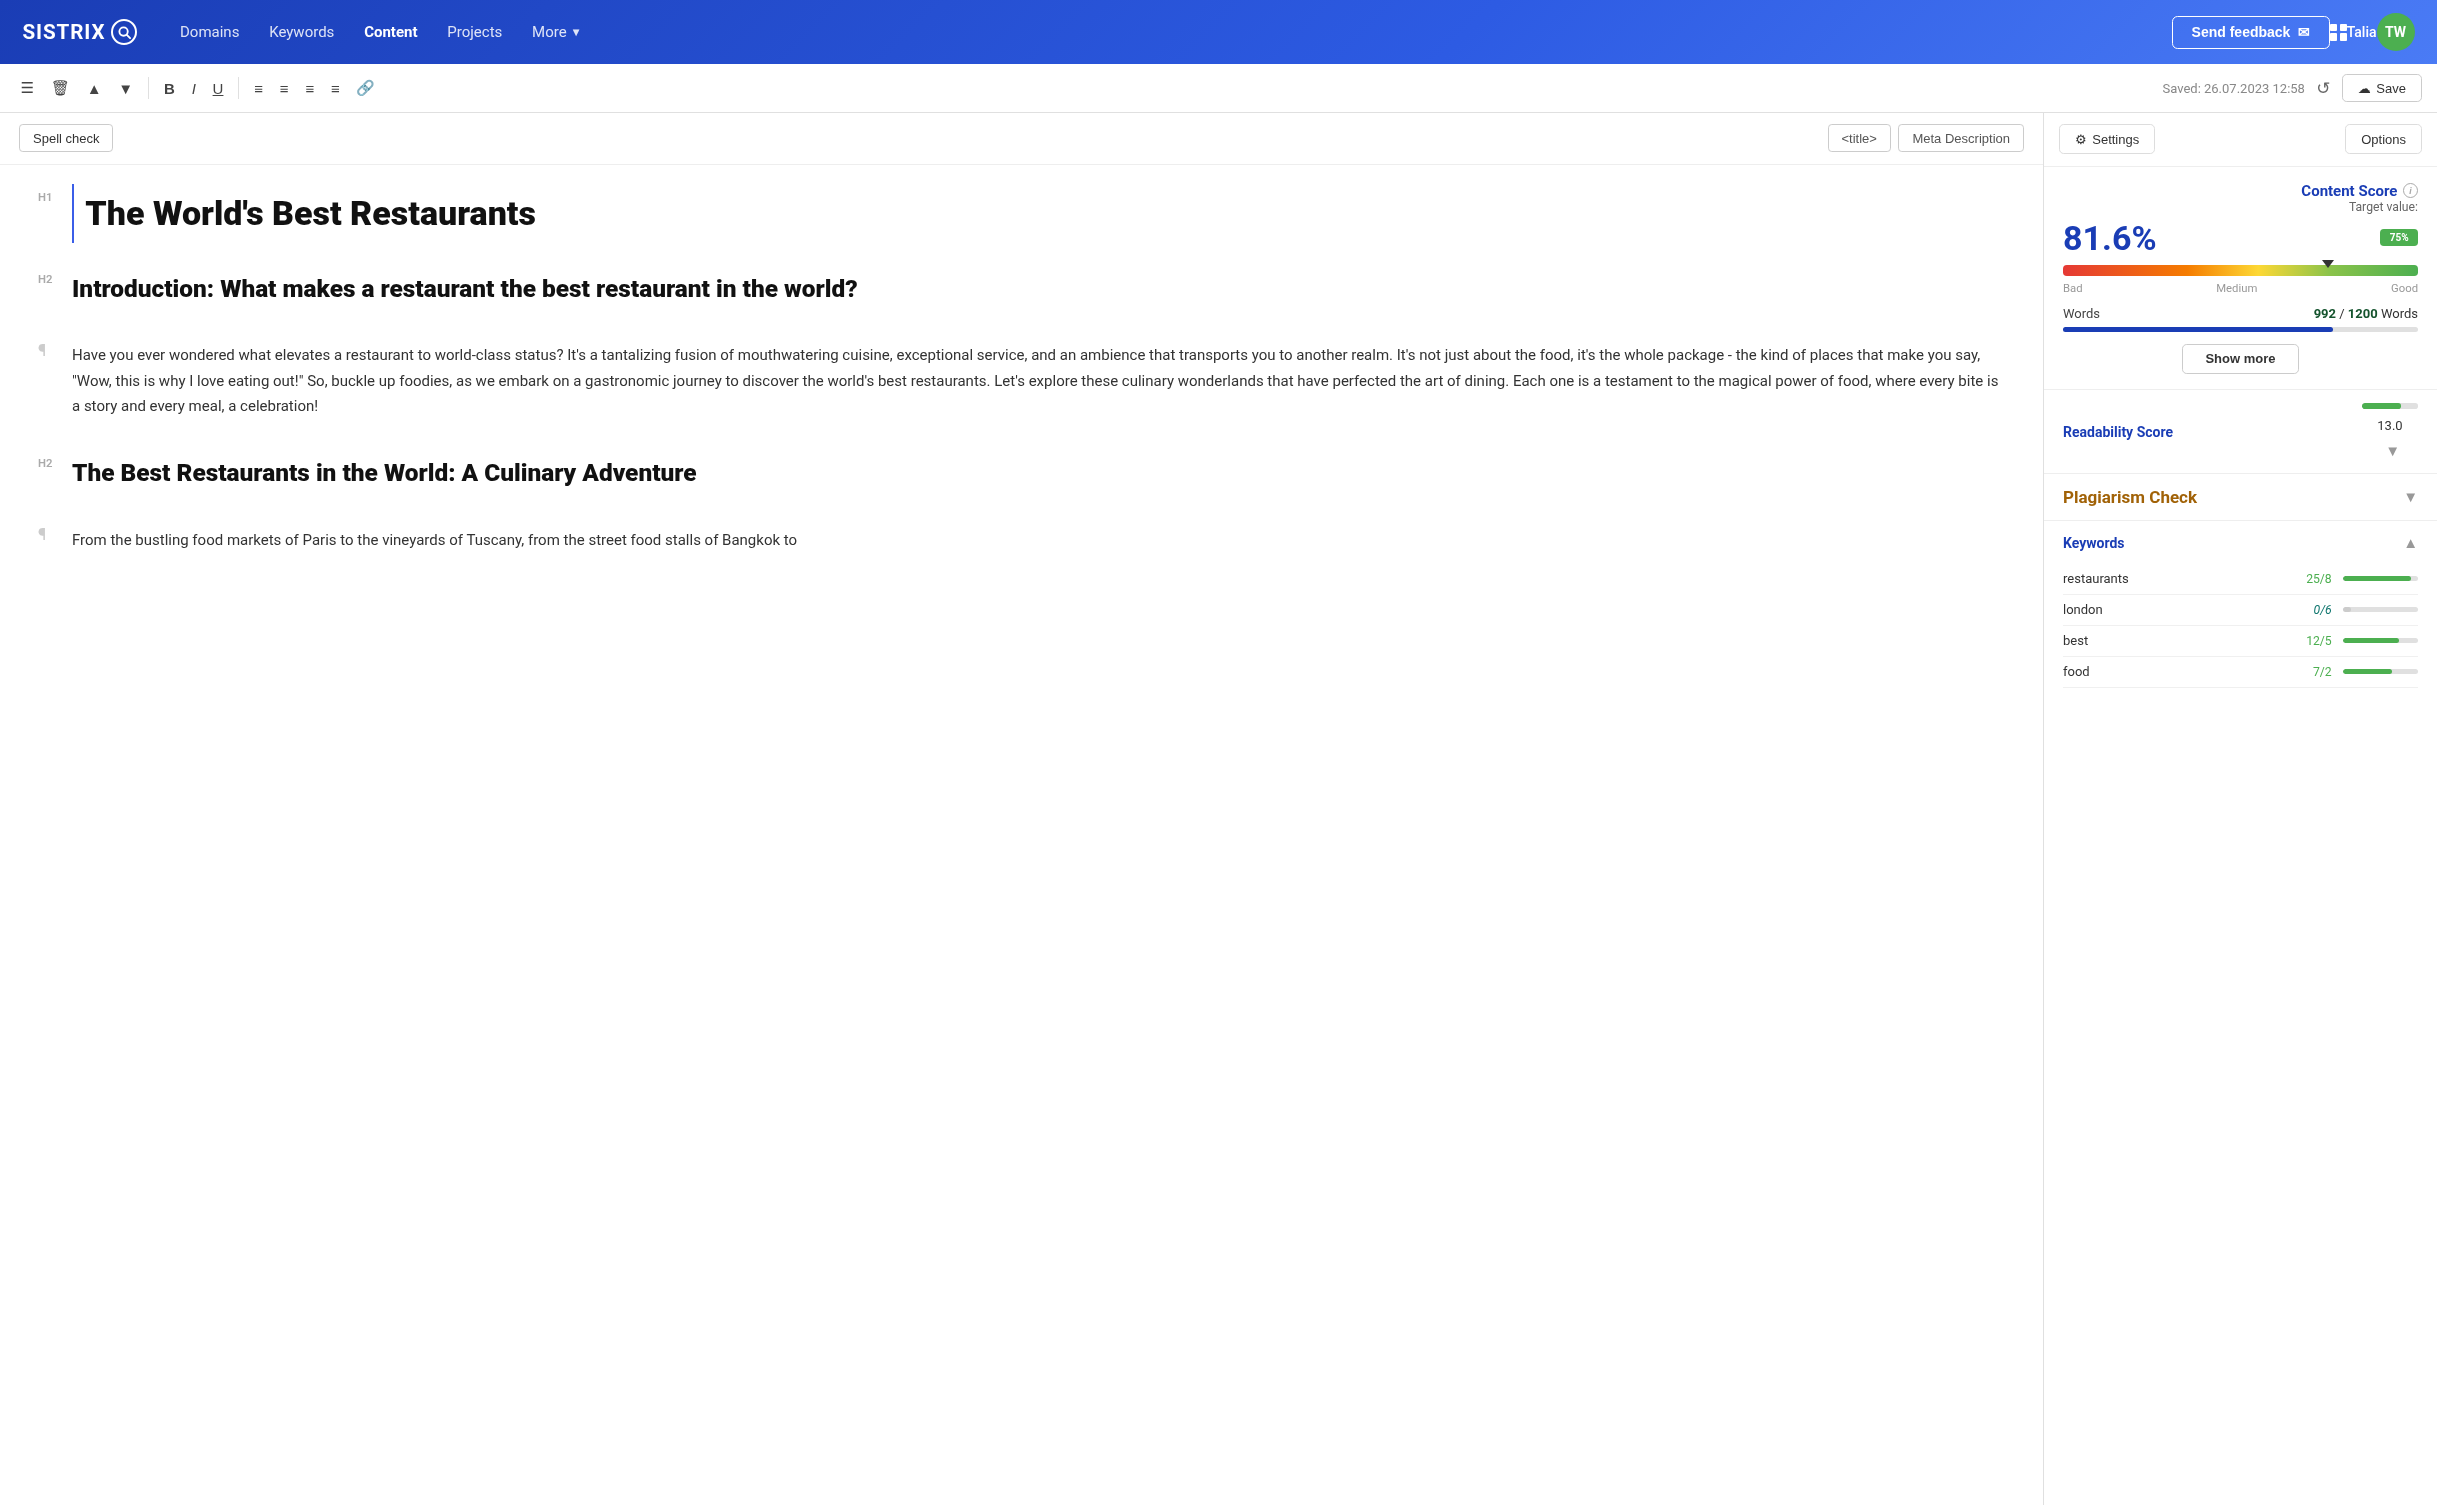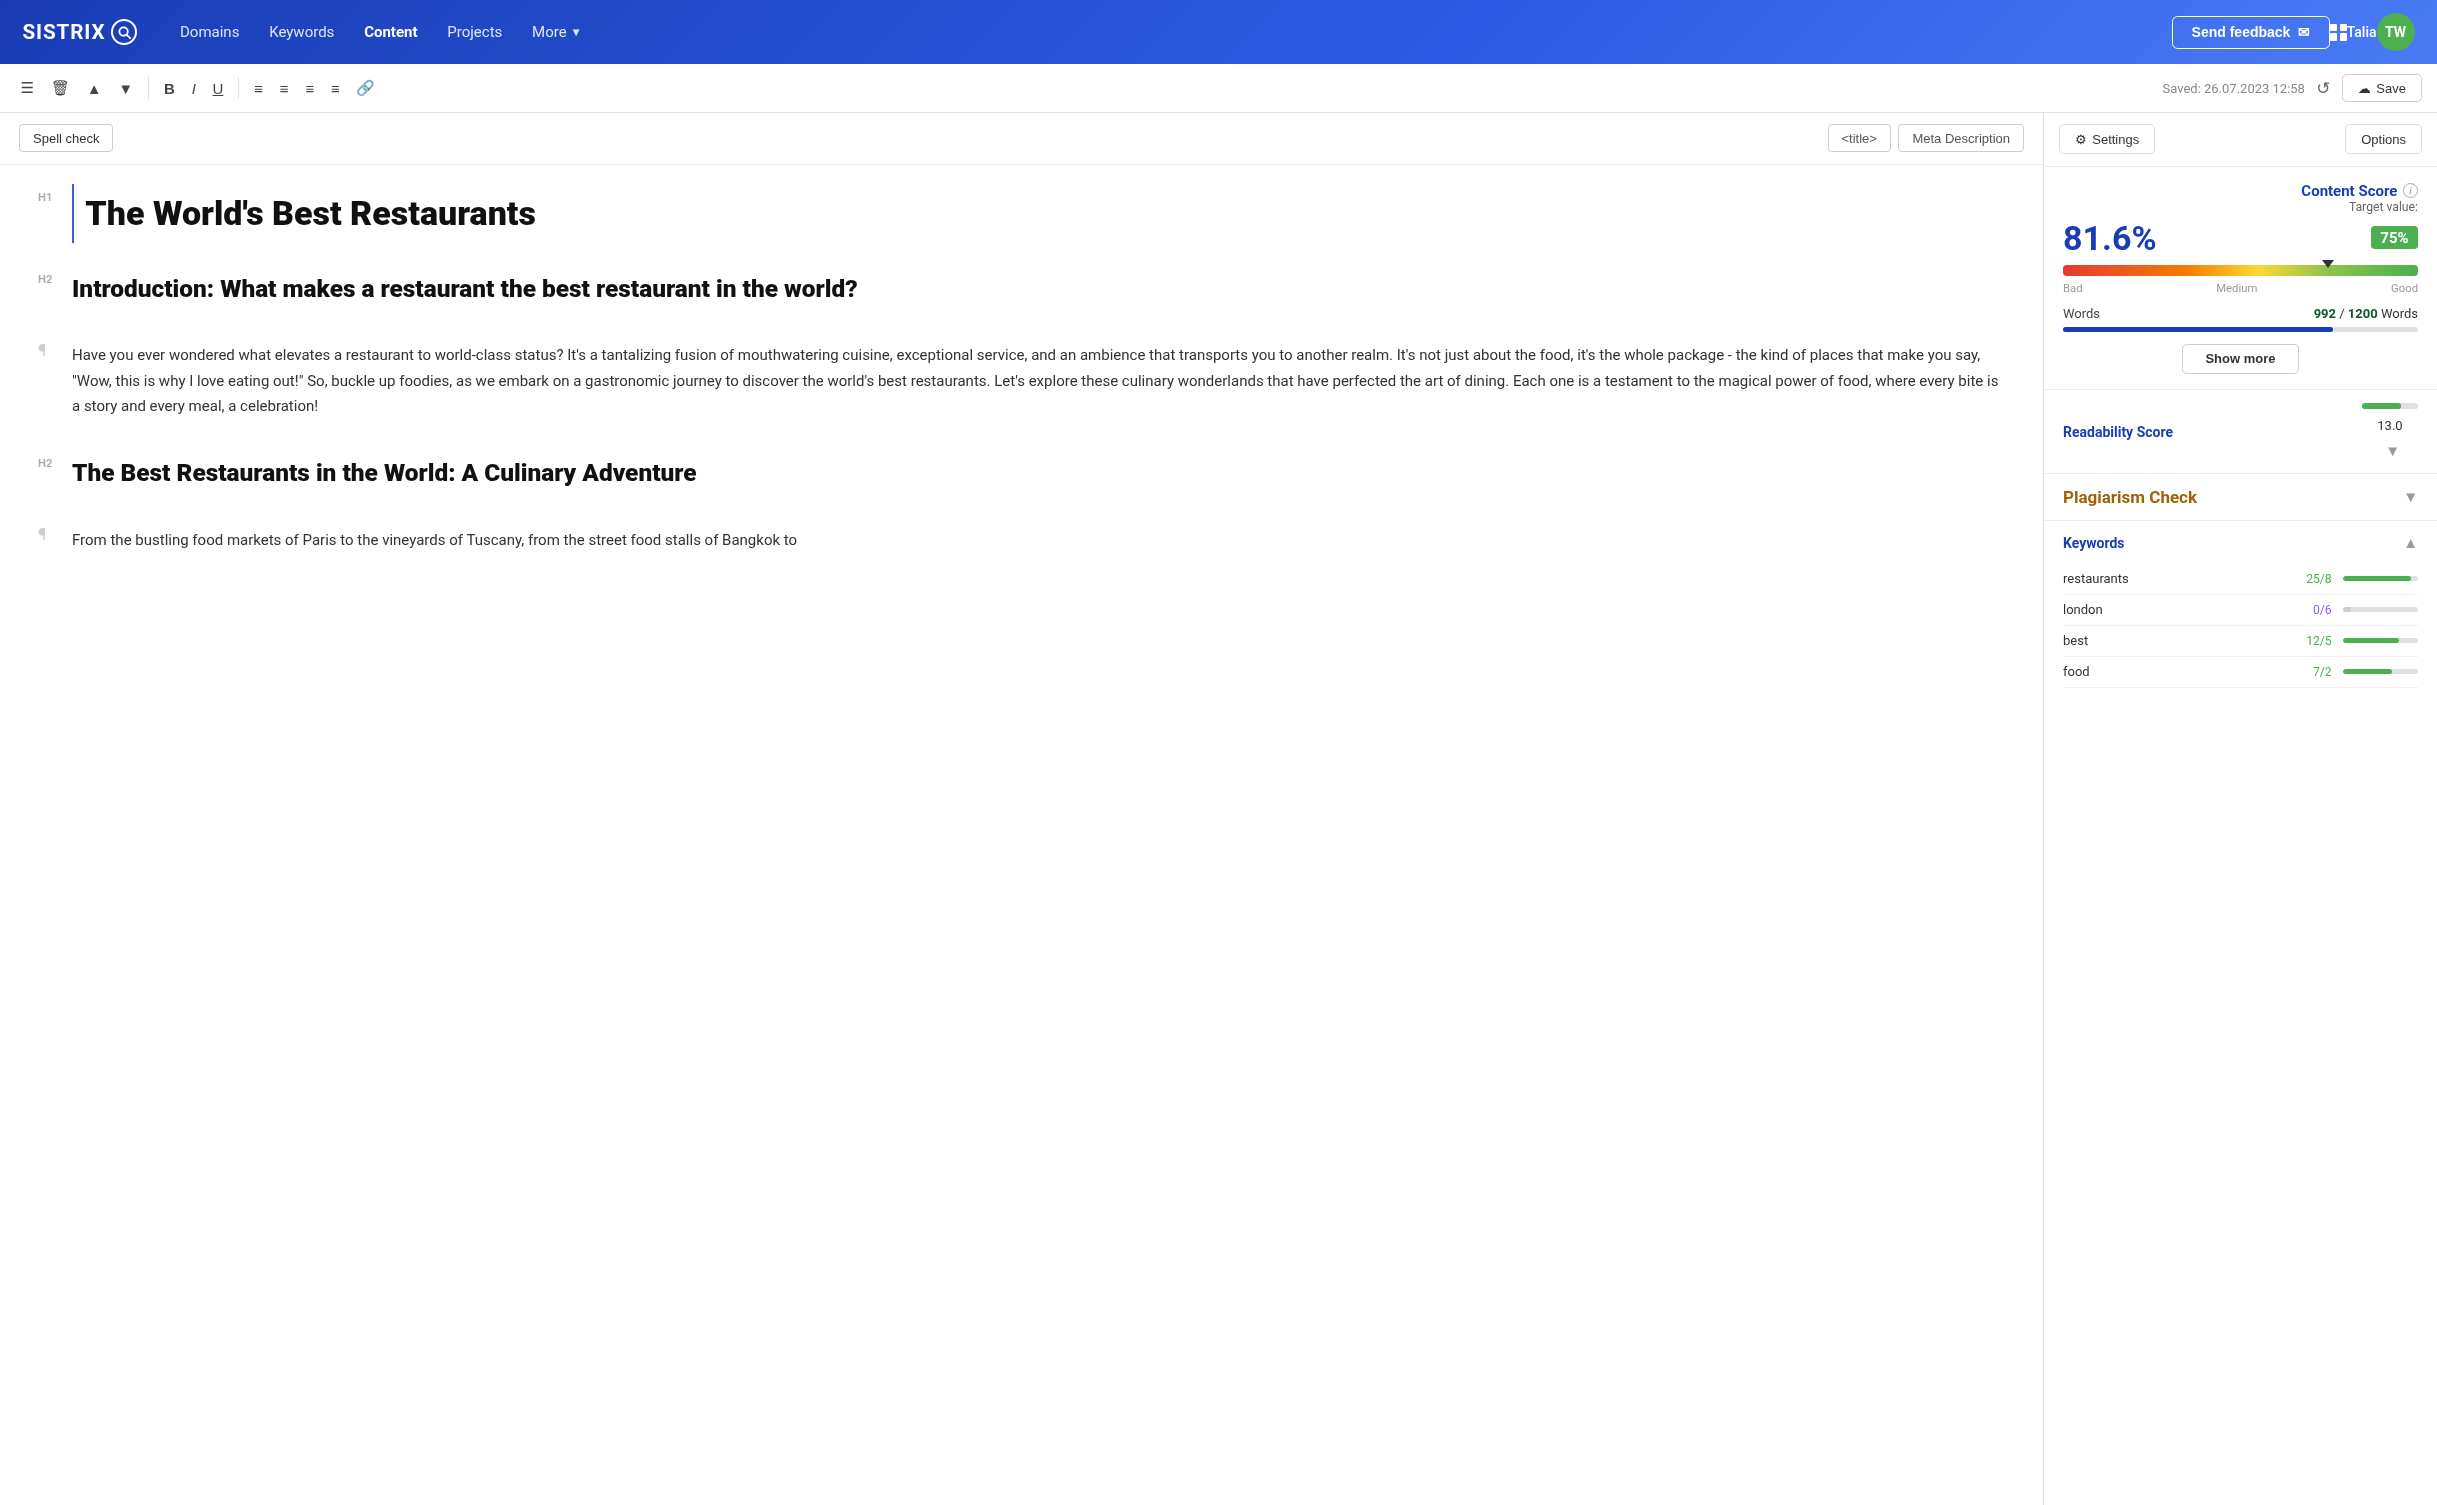--- a/index.html
+++ b/index.html
@@ -347,21 +347,21 @@
       margin-bottom: 7.5px;
     }
     .score-value {
       font-size: 34px;
       font-weight: 700;
       color: #1a3db5;
     }
     .target-badge {
       background: #4caf50;
       color: white;
-      font-size: 15px;
+      font-size: 10px;
       font-weight: 700;
       padding: 2.8px 9.4px;
       border-radius: 3.8px;
       margin-left: auto;
       align-self: center;
     }
     .score-bar-container {
       position: relative;
       margin-bottom: 5.6px;
     }
@@ -518,21 +518,21 @@
       color: #333;
       flex: 1;
     }
     .keyword-count {
       font-size: 12.2px;
       margin-right: 11.3px;
       min-width: 34px;
       text-align: right;
     }
     .keyword-count.green { color: #4caf50; }
-    .keyword-count.gray { color: #8b5cf6; }
+    .keyword-count.gray { color: #0f766e; font-style: italic; }
     .keyword-bar {
       width: 75px;
       height: 5.6px;
       background: #e0e0e0;
       border-radius: 2.8px;
       overflow: hidden;
     }
     .keyword-bar-fill {
       height: 100%;
       border-radius: 2.8px;

